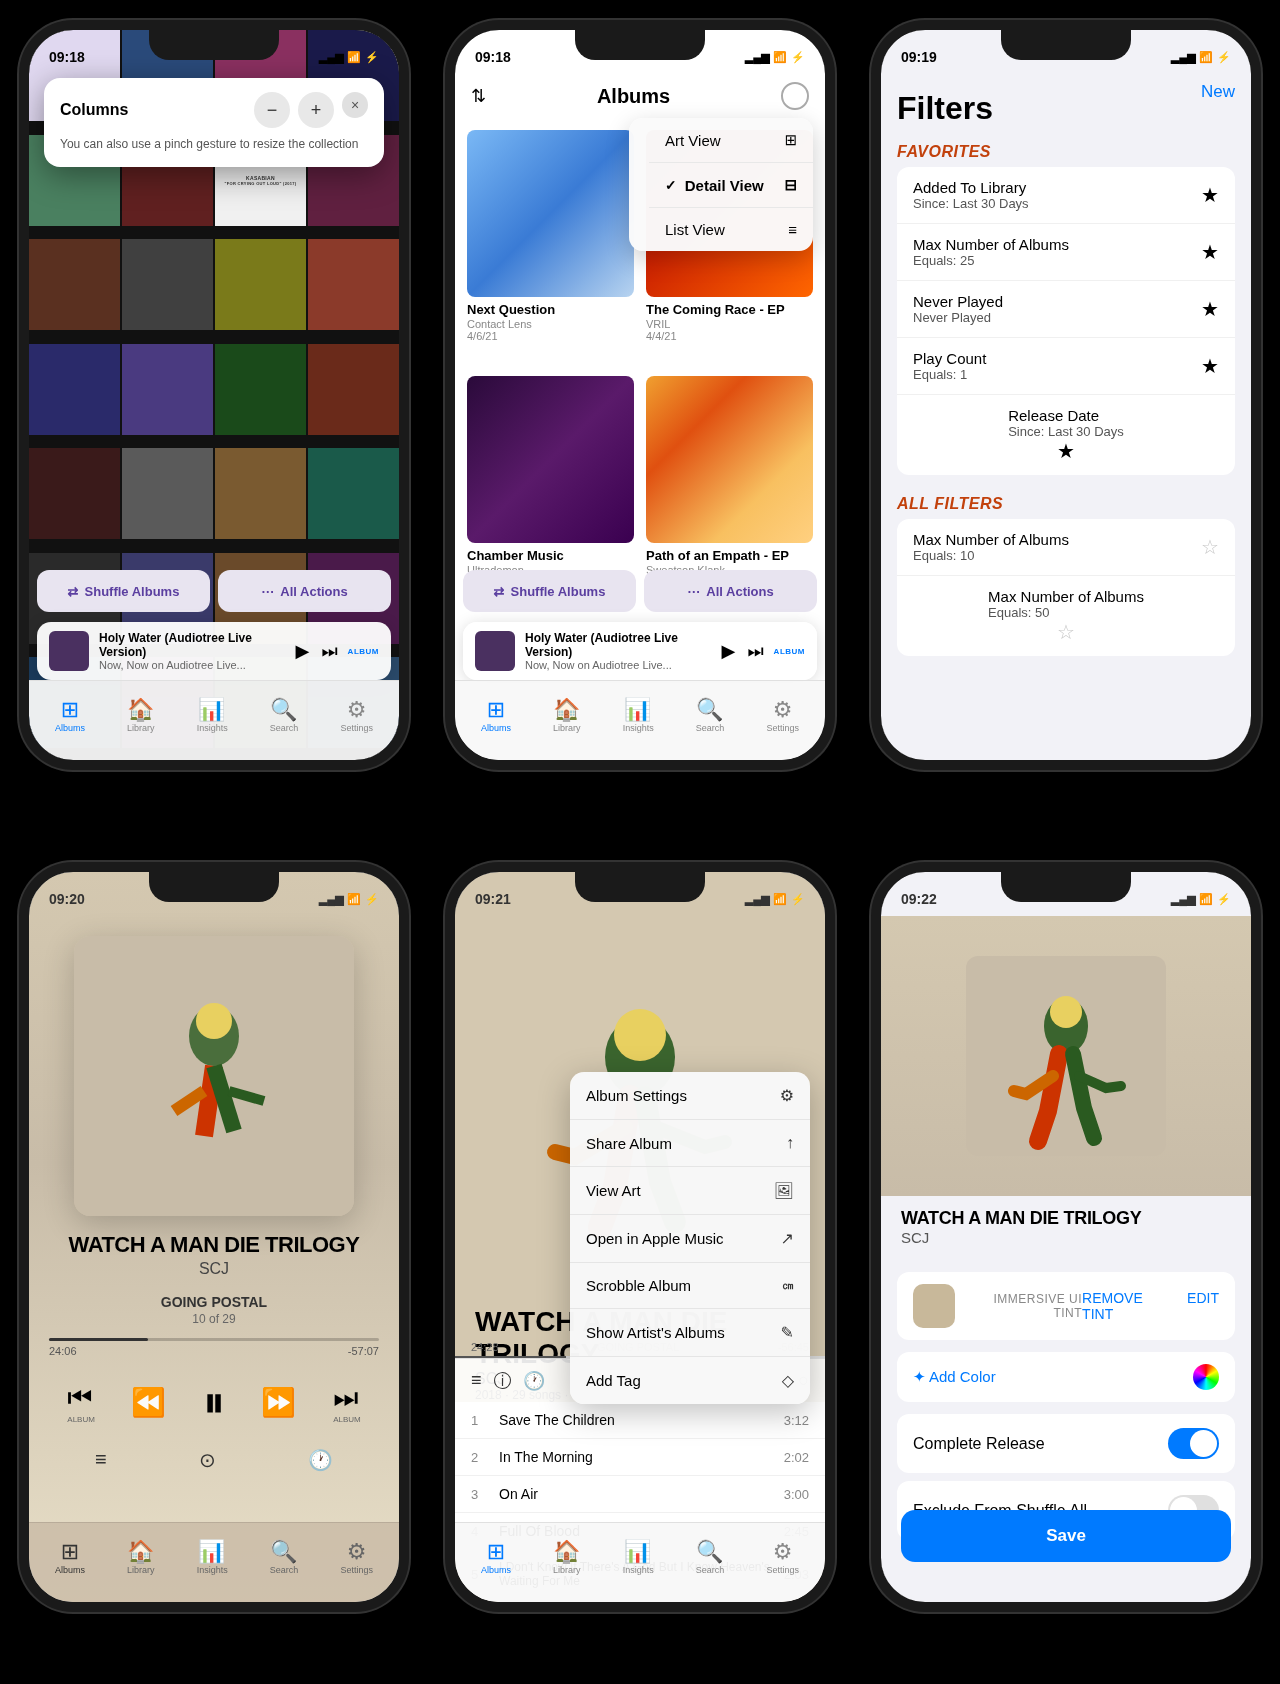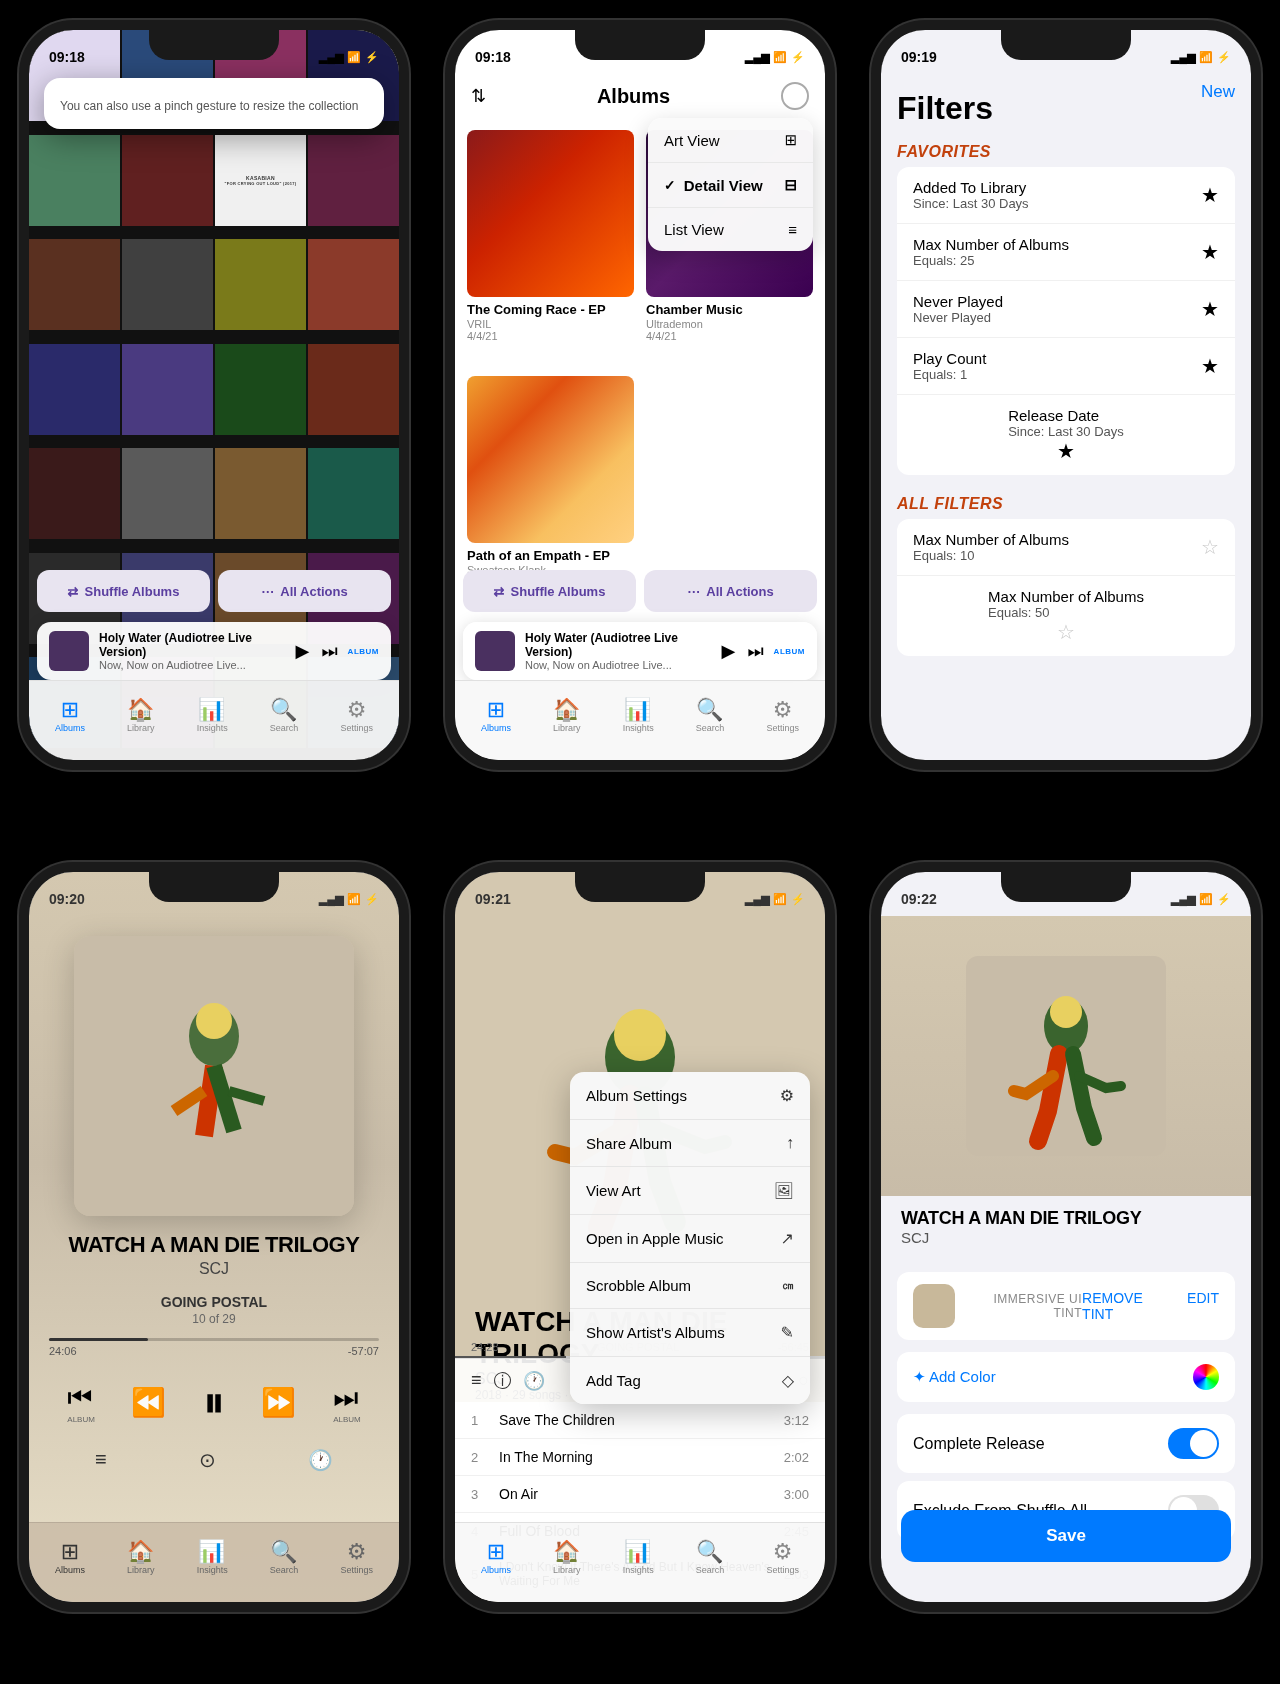--- a/index.html
+++ b/index.html
@@ -216,26 +216,27 @@
       display: flex;
       align-items: center;
       justify-content: space-between;
       padding: 0 16px;
     }
     .albums-title { font-size: 20px; font-weight: 700; }
     .view-menu {
       position: absolute;
       top: 88px;
       right: 12px;
-      width: 165px;
+      width: 184px;
       background: rgba(250,250,250,0.98);
       border-radius: 14px;
       box-shadow: 0 8px 24px rgba(0,0,0,0.2);
       z-index: 50;
       overflow: hidden;
+      padding-left: 20px;
     }
     .view-menu-item {
       padding: 13px 16px;
       font-size: 15px;
       display: flex;
       align-items: center;
       justify-content: space-between;
       border-bottom: 1px solid #e8e8e8;
     }
     .view-menu-item:last-child { border-bottom: none; }
@@ -692,20 +693,34 @@
         <div class="album-thumb" style="background:#3a5a2a;"></div>
         <div class="album-thumb" style="background:#2a4a6a;"></div>
       </div>
 
       <div class="top-icons">
         <span class="sort-icon">⇅</span>
         <div class="circle-icon">○</div>
       </div>
 
       <div class="columns-popup">
+        <div class="popup-header">
+          <span class="popup-title">Columns</span>
+          <div class="popup-controls">
+            <div class="popup-btn">
+              <span>−</span>
+            </div>
+            <div class="popup-btn">
+              <span>+</span>
+            </div>
+            <div class="popup-close">
+              <span>×</span>
+            </div>
+          </div>
+        </div>
         <p class="popup-text">You can also use a pinch gesture to resize the collection</p>
       </div>
 
       <div class="shuffle-actions-bar">
         <div class="shuffle-btn">
           <span>⇄</span>
           <span>Shuffle Albums</span>
         </div>
         <div class="actions-btn">
           <span>⋯</span>
@@ -781,20 +796,26 @@
           <span style="flex:1;padding-left:8px;">Detail View</span>
           <span>⊟</span>
         </div>
         <div class="view-menu-item">
           <span>List View</span>
           <span>≡</span>
         </div>
       </div>
 
       <div class="albums-list">
+        <div class="album-card">
+          <div class="album-art art-blue-check"></div>
+          <div class="album-card-title">Next Question</div>
+          <div class="album-card-artist">Contact Lens</div>
+          <div class="album-card-date">4/6/21</div>
+        </div>
         <div class="album-card">
           <div class="album-art art-dark-red"></div>
           <div class="album-card-title">The Coming Race - EP</div>
           <div class="album-card-artist">VRIL</div>
           <div class="album-card-date">4/4/21</div>
         </div>
         <div class="album-card">
           <div class="album-art art-dark-purple"></div>
           <div class="album-card-title">Chamber Music</div>
           <div class="album-card-artist">Ultrademon</div>

